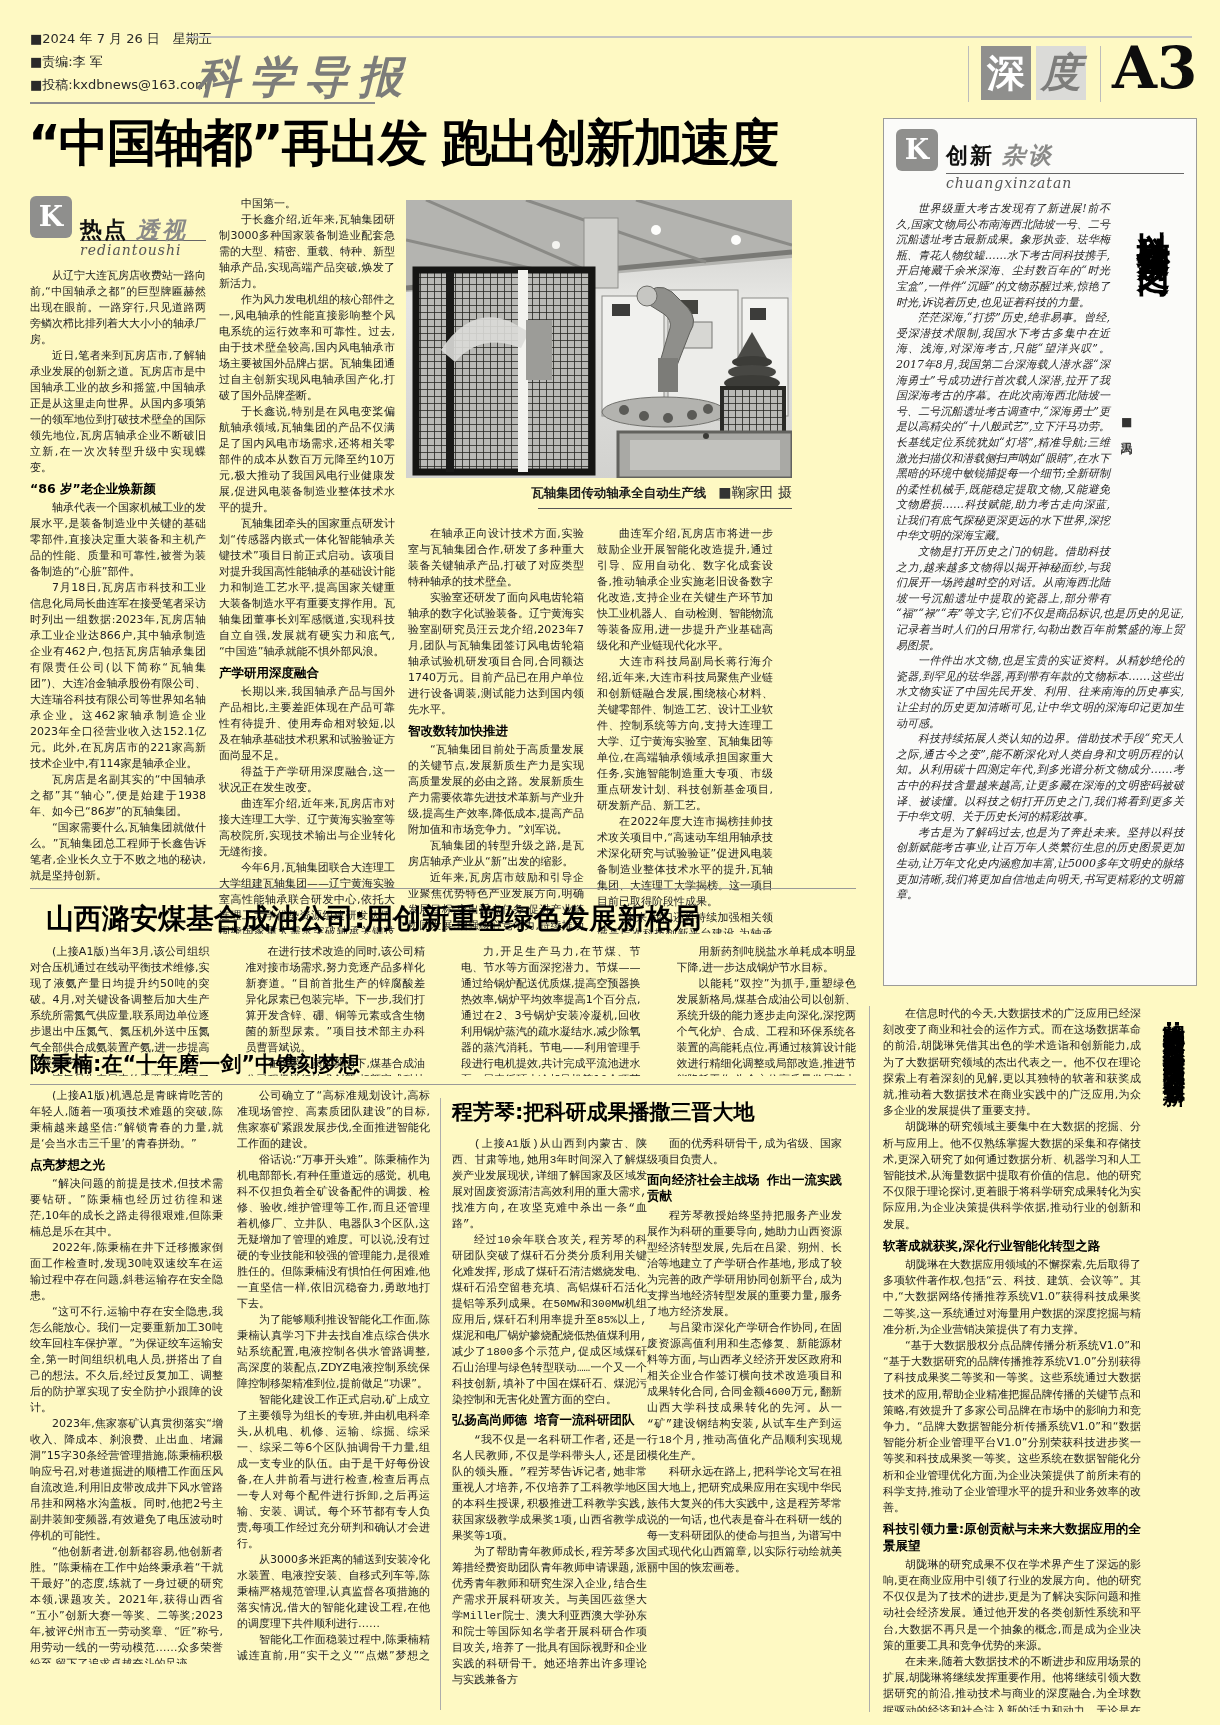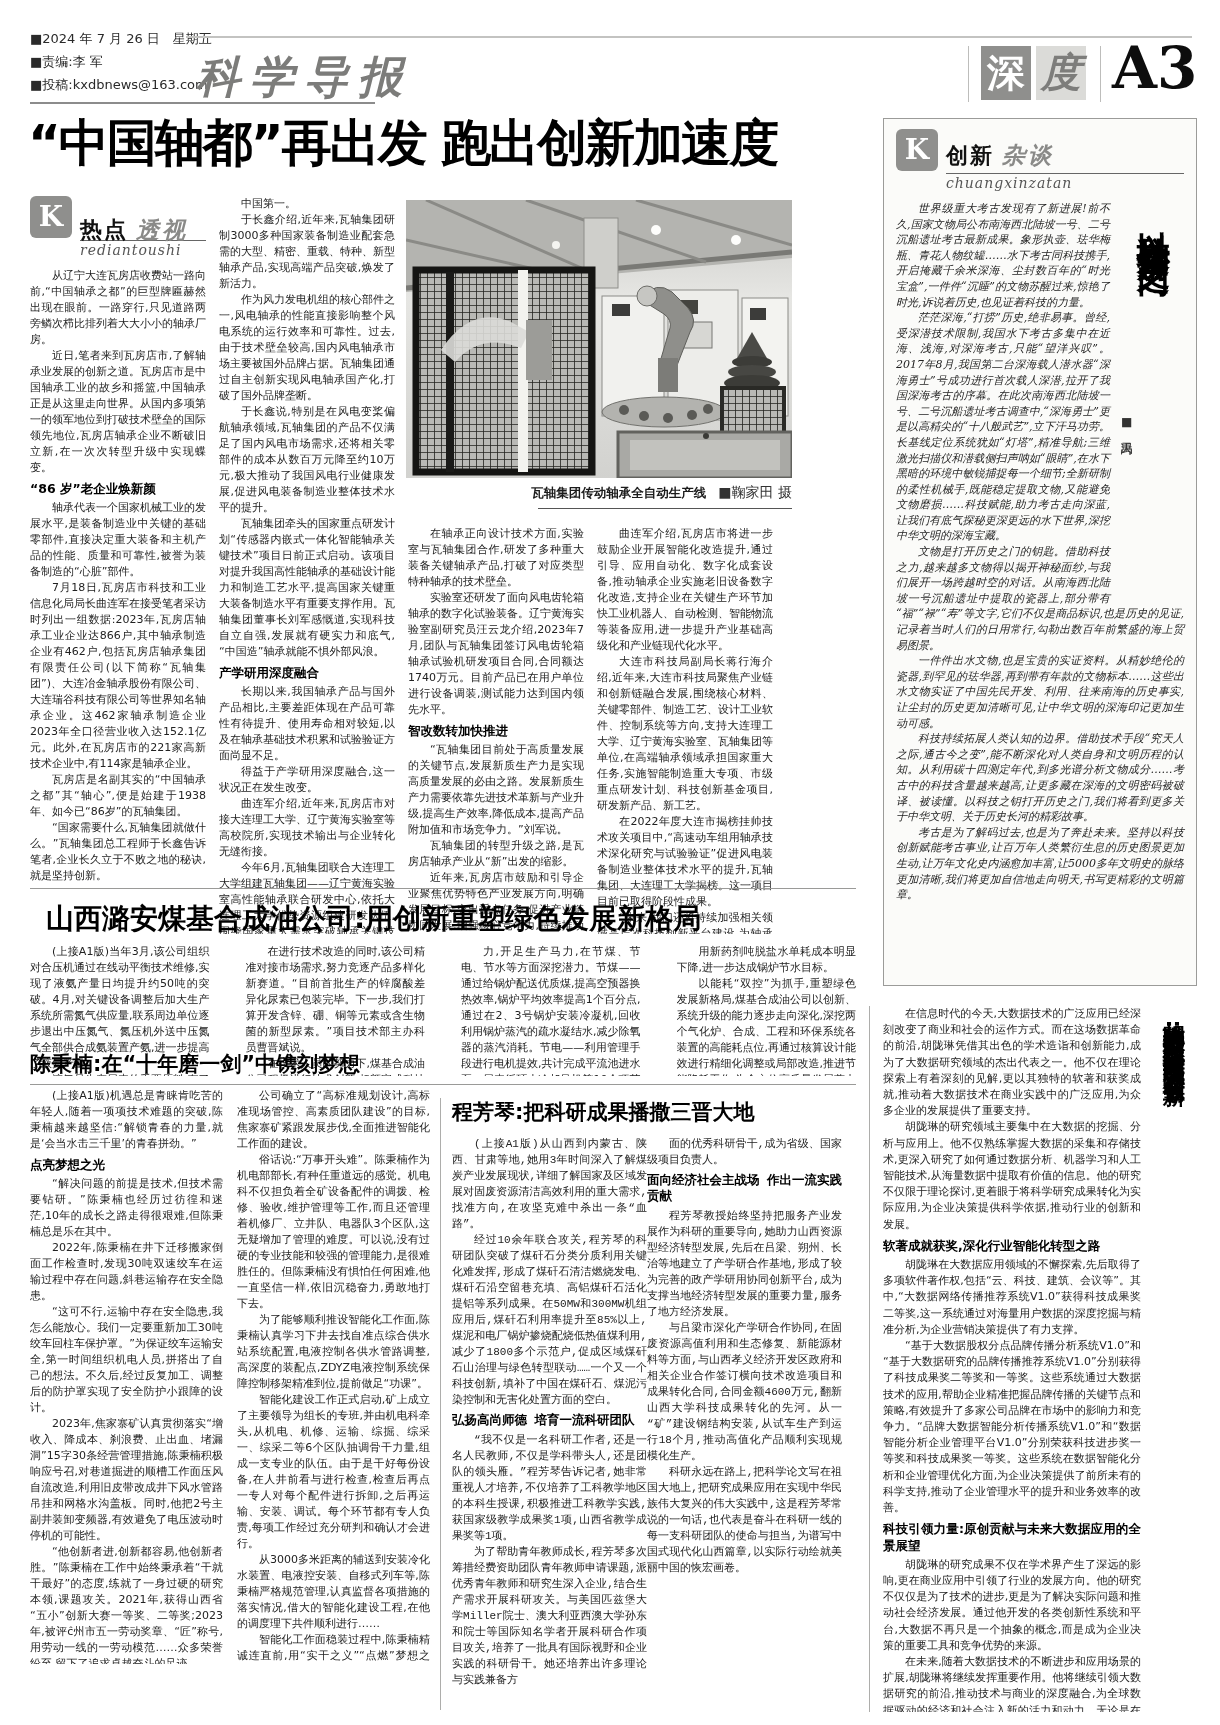--- a/index.html
+++ b/index.html
@@ -1,16 +1,16 @@
 <!DOCTYPE html>
 <html lang="zh"><head>
 <meta charset="utf-8">
 <style>
   html,body{margin:0;padding:0;background:#e9e9e7;}
-  .page{position:relative;width:1220px;height:1725px;margin:0 auto;background:#ffffff;
+  .page{position:relative;width:1220px;height:1725px;margin:0 auto;background:#fef9c3;
         font-family:"DejaVu Sans",sans-serif;color:#1b1b1b;overflow:hidden;}
   
   .hdr-left{position:absolute;left:30px;top:28px;width:345px;font-size:13px;line-height:1.75;
             color:#2a2a2a;border-bottom:2px solid #8c8c8c;padding-bottom:6px;}
   .masthead{position:absolute;left:196px;top:48px;font-family:"DejaVu Serif",serif;font-style:italic;
             font-weight:bold;font-size:44px;color:#7c7c7a;letter-spacing:10px;}
   .top-rule{position:absolute;left:186px;top:36px;width:1006px;height:2px;background:#c3c3c1;}
   .badge-vline{position:absolute;width:1px;background:#bdbdbb;}
   .deep1{position:absolute;left:981px;top:46px;width:50px;height:54px;background:#8f8f8d;color:#fff;
          font-size:38px;font-weight:bold;text-align:center;line-height:54px;}

